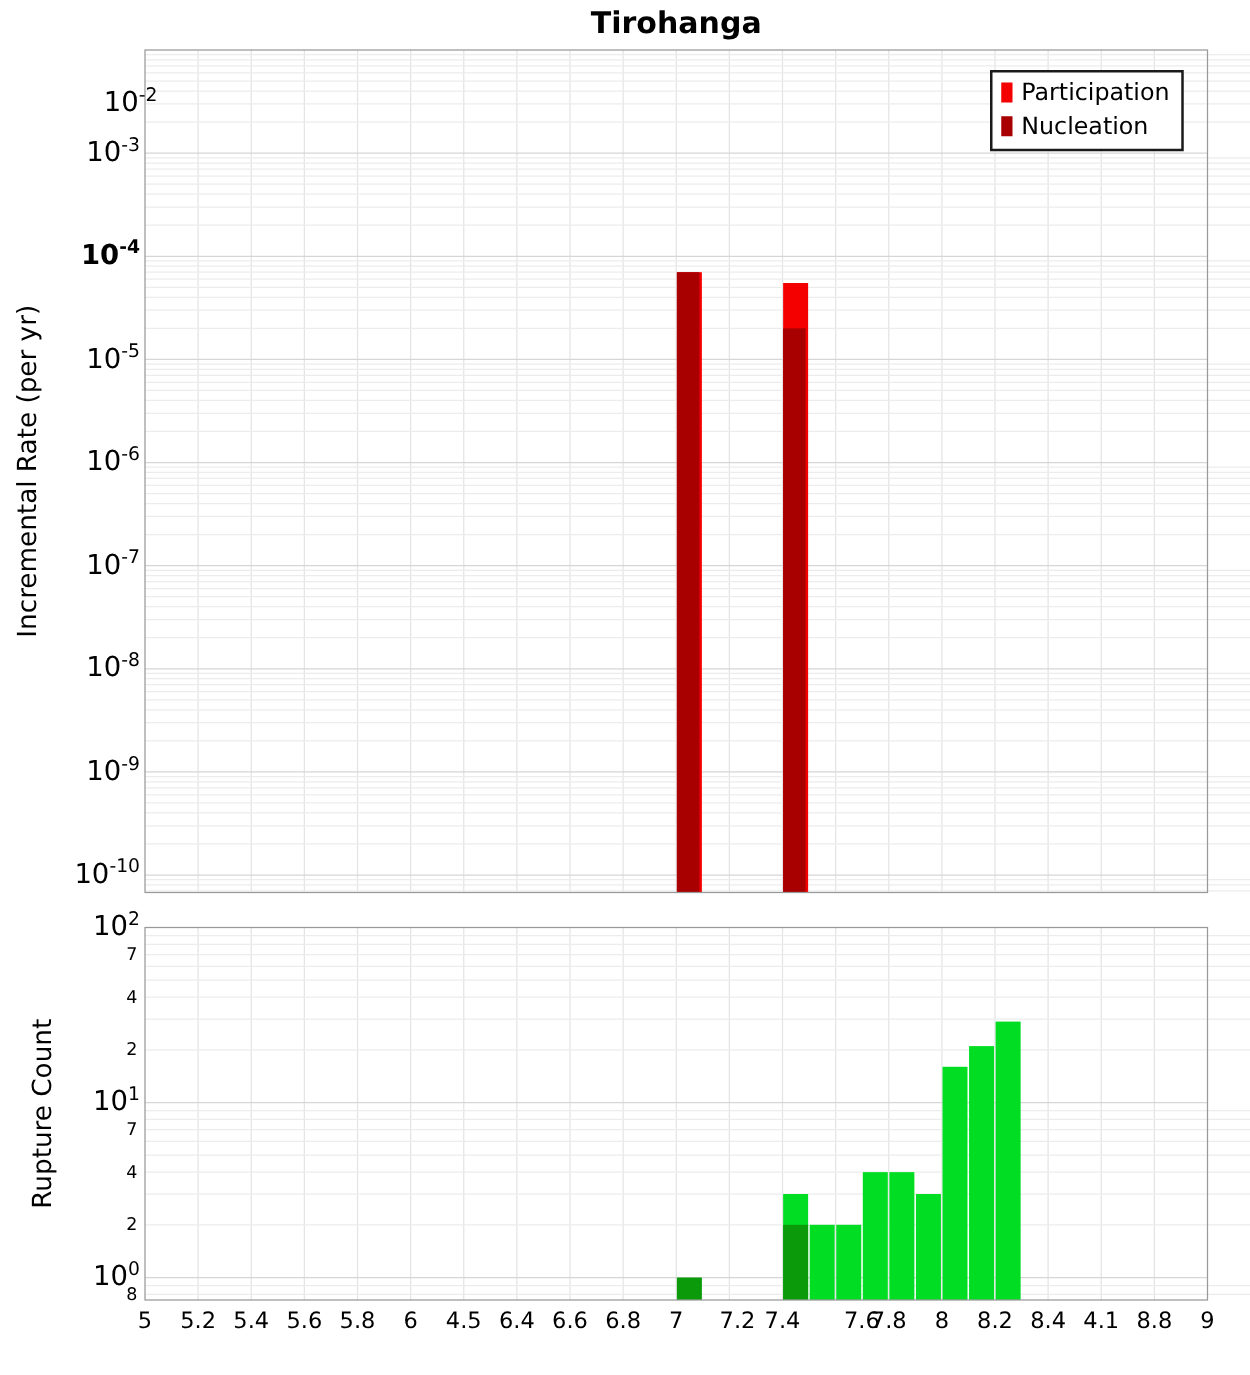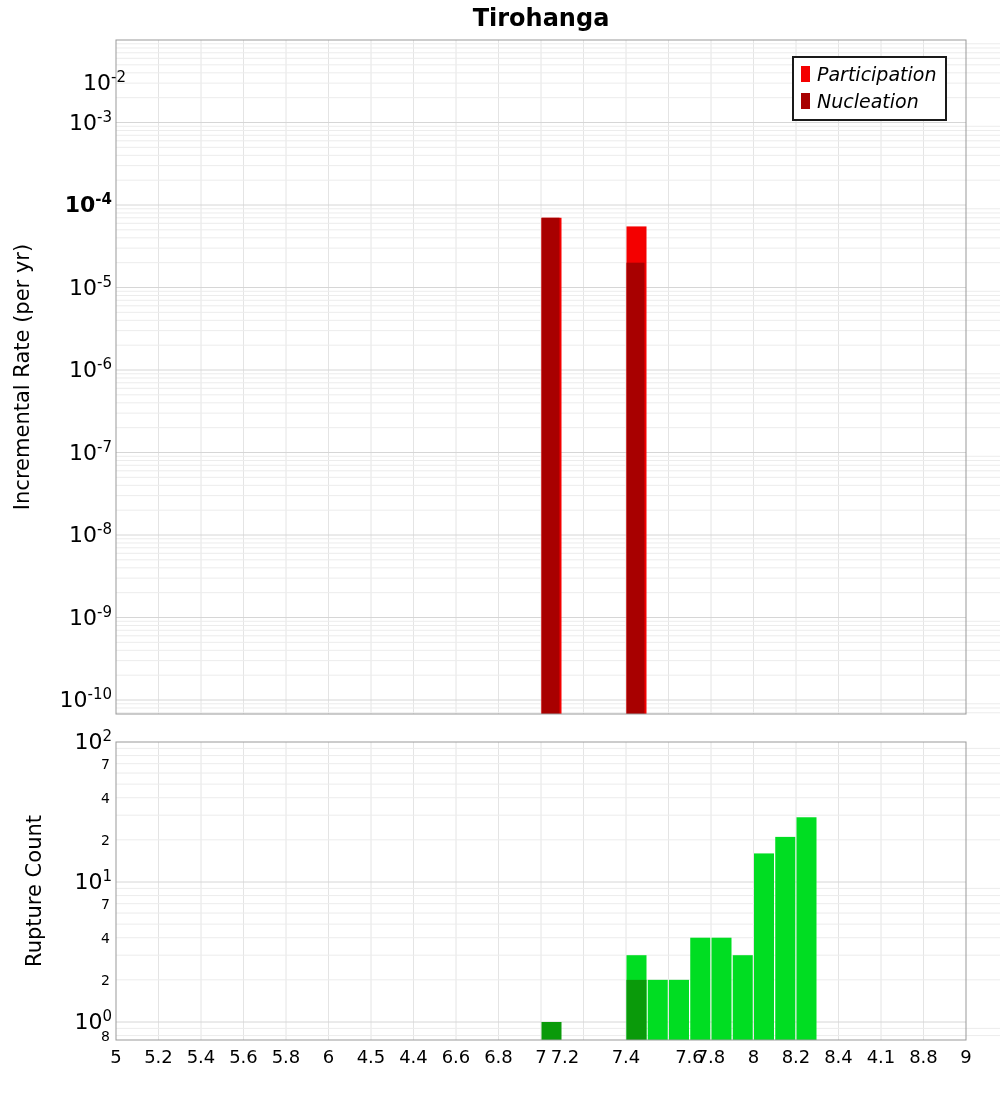--- a/index.html
+++ b/index.html
@@ -31,21 +31,21 @@
   .ymaj{
     width:76px;text-align:right;font-size:22px;line-height:26px;white-space:nowrap;
   }
   .ymaj sup{font-size:15px;line-height:0;}
   .ymin{
     width:50px;text-align:right;font-size:14px;line-height:14px;
   }
   .legend{
     background:#fff;border:2px solid #1a1a1a;
     padding:5px 9px 7px 7px;
-    display:flex;flex-direction:column;gap:5px;font-style:italic;
+    display:flex;flex-direction:column;gap:5px;
   }
   .legend-row{display:flex;align-items:center;gap:7px;font-size:19px;white-space:nowrap;}
   .swatch{width:9px;height:16px;display:inline-block;flex:0 0 auto;}
   #legend-top{left:792px;top:56px;}
   #legend-bottom{left:119px;top:754px;}
 </style>
 </head>
 <body>
 
 <div id="canvas">
@@ -266,25 +266,25 @@
       <div class="abs ymin" style="left:60px;top:930.7116012140852px;">4</div>
       <div class="abs ymin" style="left:60px;top:972.8558006070426px;">2</div>
       <div class="abs ymin" style="left:60px;top:1028.567401821128px;">8</div>
       <div class="abs xtick" style="left:84px;">5</div>
       <div class="abs xtick" style="left:126.50000000000003px;">5.2</div>
       <div class="abs xtick" style="left:169.00000000000006px;">5.4</div>
       <div class="abs xtick" style="left:211.49999999999994px;">5.6</div>
       <div class="abs xtick" style="left:254px;">5.8</div>
       <div class="abs xtick" style="left:296.5px;">6</div>
       <div class="abs xtick" style="left:339px;">4.5</div>
-      <div class="abs xtick" style="left:381.50000000000006px;">4.4</div>
+      <div class="abs xtick" style="left:381.50000000000006px;">6.4</div>
       <div class="abs xtick" style="left:423.99999999999994px;">6.6</div>
       <div class="abs xtick" style="left:466.49999999999994px;">6.8</div>
       <div class="abs xtick" style="left:509px;">7</div>
-      <div class="abs xtick" style="left:533px;">7.2</div>
+      <div class="abs xtick" style="left:558px;">7.2</div>
       <div class="abs xtick" style="left:594px;">7.4</div>
       <div class="abs xtick" style="left:636.4999999999999px;margin-left:21px;">7.6</div>
       <div class="abs xtick" style="left:679px;">7.8</div>
       <div class="abs xtick" style="left:721.5px;">8</div>
       <div class="abs xtick" style="left:763.9999999999999px;">8.2</div>
       <div class="abs xtick" style="left:806.5000000000001px;">8.4</div>
       <div class="abs xtick" style="left:848.9999999999999px;">4.1</div>
       <div class="abs xtick" style="left:891.5000000000001px;">8.8</div>
       <div class="abs xtick" style="left:934px;">9</div>
     </div>

